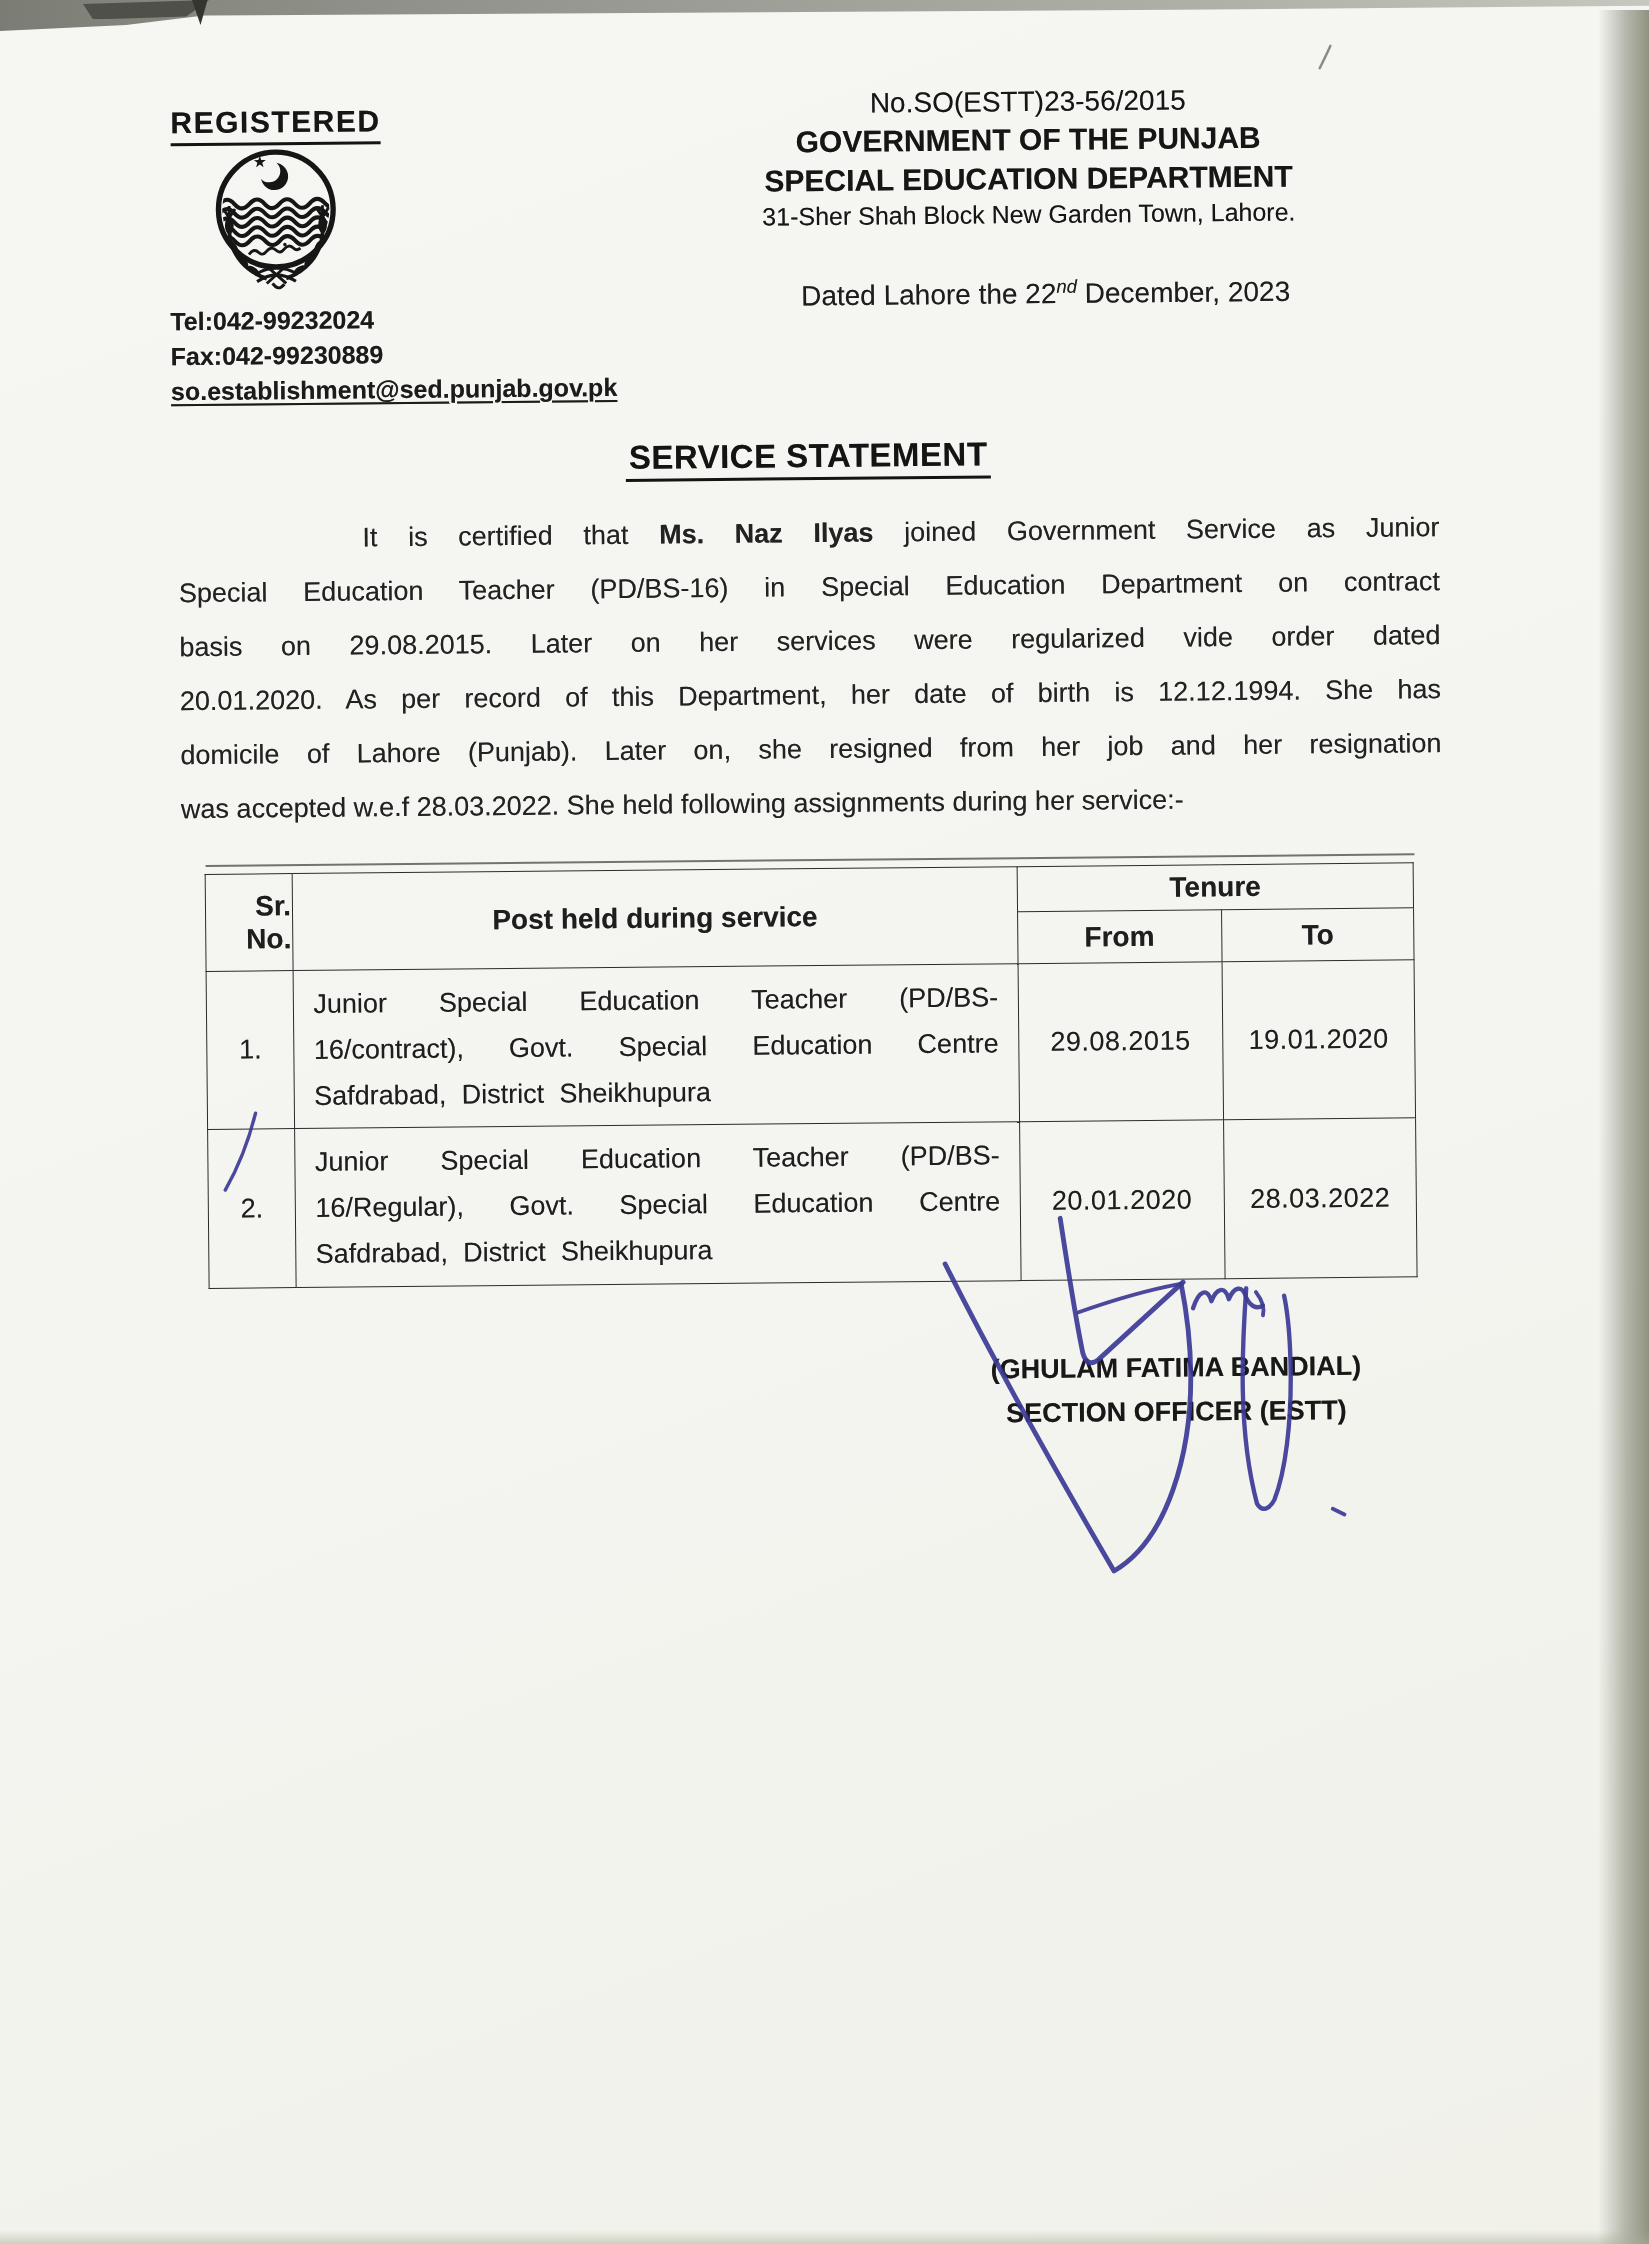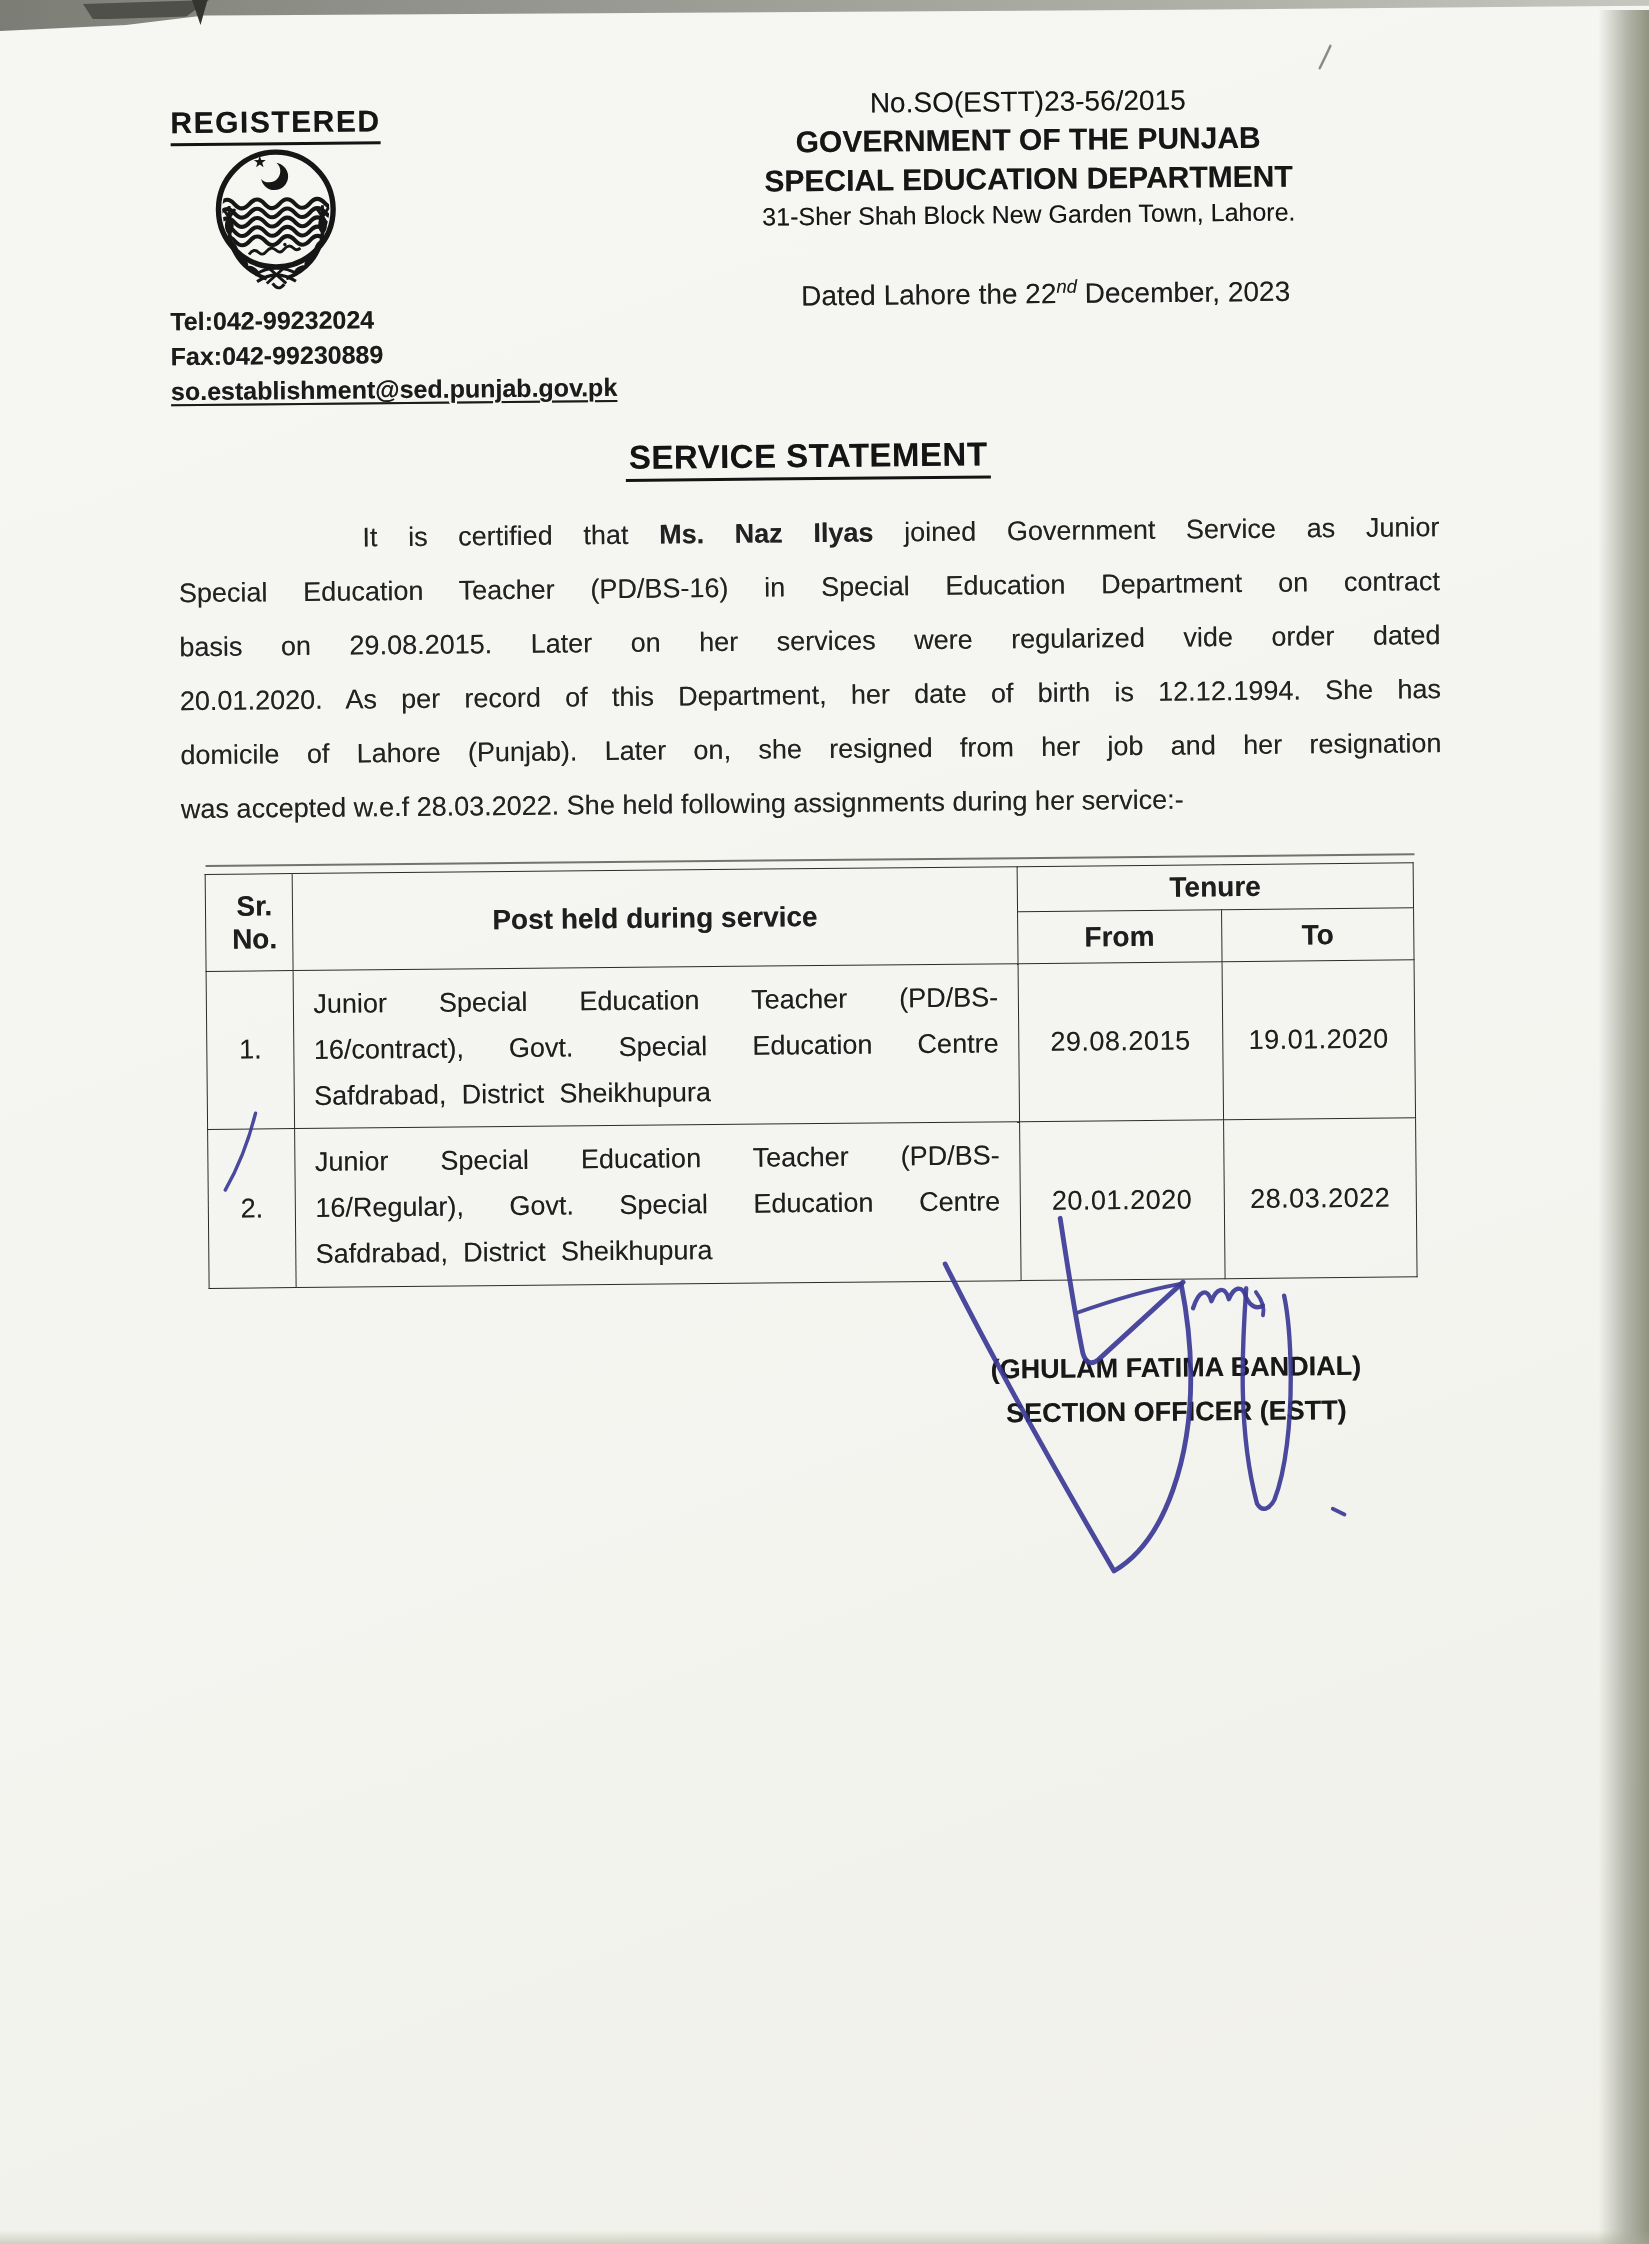--- a/index.html
+++ b/index.html
@@ -51,21 +51,21 @@
   #ghost-line{position:absolute;left:208px;top:859px;width:1209px;height:1.9px;background:#73736d;}
   table#svc{position:absolute;left:207px;top:868px;width:1209px;border-collapse:collapse;color:#1e1e1e;}
   #svc th,#svc td{border:1.9px solid #2b2b2b;vertical-align:middle;}
   #svc th{font-size:28px;font-weight:bold;text-align:center;}
   #svc .h-tenure{height:45px;}
   #svc .h-fromto th{height:49px;}
   #svc .col-sr{width:87px;}
   #svc .col-post{width:724px;}
   #svc .col-from{width:204px;}
   #svc .col-to{width:192px;}
-  #svc th.sr{text-align:center;padding-left:11.6px;line-height:33px;border-radius:16px;}
+  #svc th.sr{text-align:right;padding-left:11.6px;line-height:33px;border-radius:16px;}
   #svc td.sr{text-align:center;font-size:27px;}
   #svc td.post{font-size:27px;text-align:justify;text-align-last:left;padding:9.7px 19.4px 9.7px 19.4px;
     line-height:46px;word-spacing:7.8px;}
   #svc td.date{text-align:center;font-size:27px;letter-spacing:0.5px;}
   #svc tr.r1{height:140px;}
   #svc tr.r2{height:144px;}
   #sig-block{position:absolute;left:936px;top:1349px;width:475px;text-align:center;
     font-size:27px;font-weight:bold;line-height:44px;color:#181818;}
   .inksvg{position:absolute;pointer-events:none;}
   .ink{stroke:#3c3a96;fill:none;stroke-linecap:round;stroke-linejoin:round;opacity:.92;}

